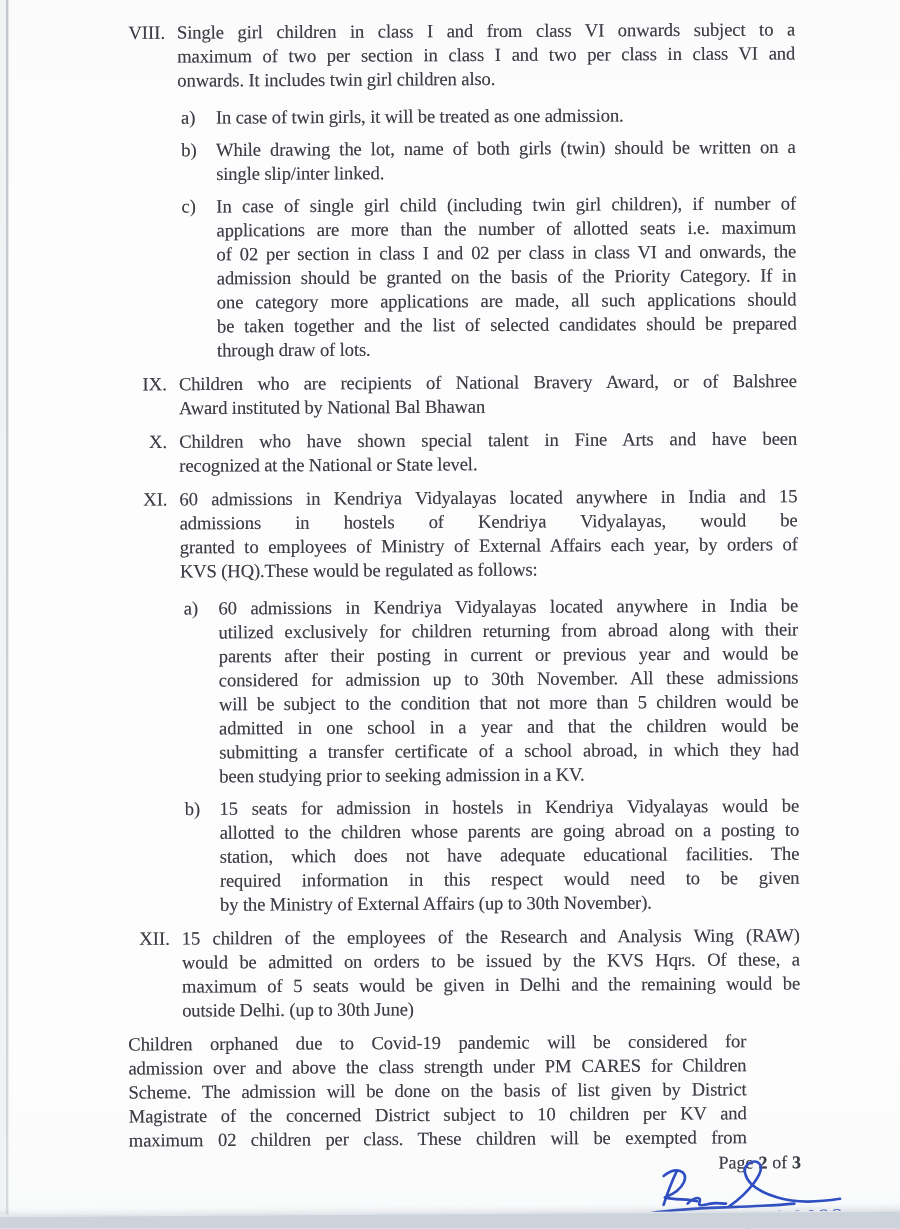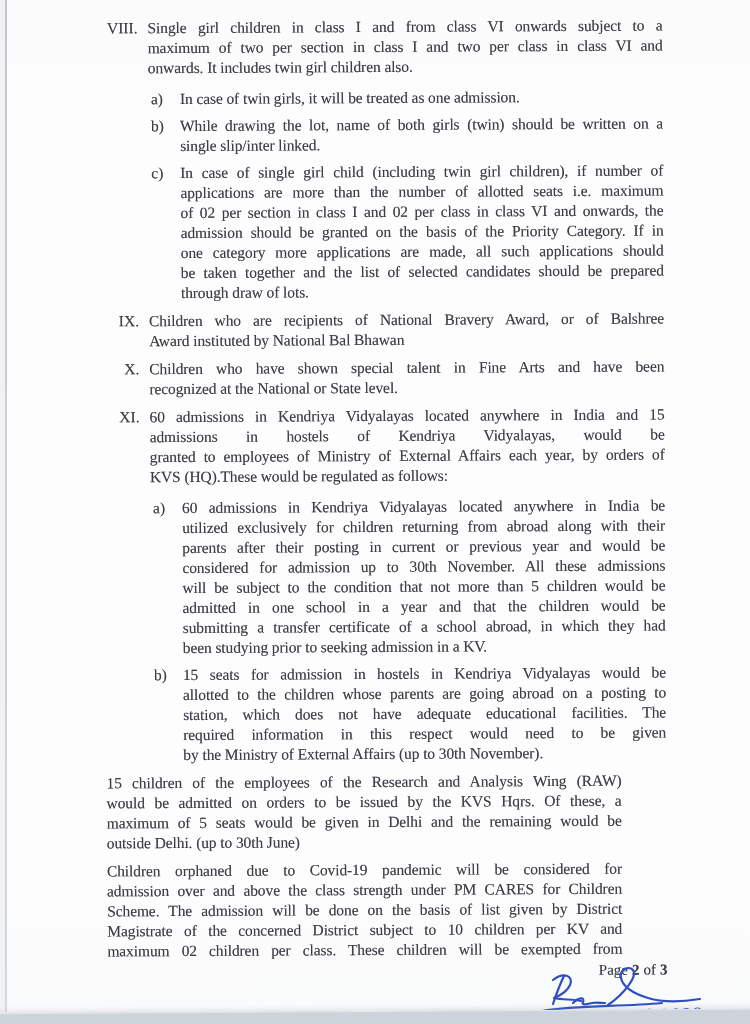--- a/index.html
+++ b/index.html
@@ -173,20 +173,21 @@
                   <div class="ln">allotted to the children whose parents are going abroad on a posting to</div>
                   <div class="ln">station, which does not have adequate educational facilities. The</div>
                   <div class="ln">required information in this respect would need to be given</div>
                   <div class="ln last">by the Ministry of External Affairs (up to 30th November).</div>
                 </div>
               </div>
             </div>
           </div>
         </div>
         <div class="item">
+          <div class="ilabel">XII.</div>
           <div class="ibody">
             <div class="ln">15 children of the employees of the Research and Analysis Wing (RAW)</div>
             <div class="ln">would be admitted on orders to be issued by the KVS Hqrs. Of these, a</div>
             <div class="ln">maximum of 5 seats would be given in Delhi and the remaining would be</div>
             <div class="ln last">outside Delhi. (up to 30th June)</div>
           </div>
         </div>
         <div class="item">
           <div class="ibody">
             <div class="ln">Children orphaned due to Covid-19 pandemic will be considered for</div>

